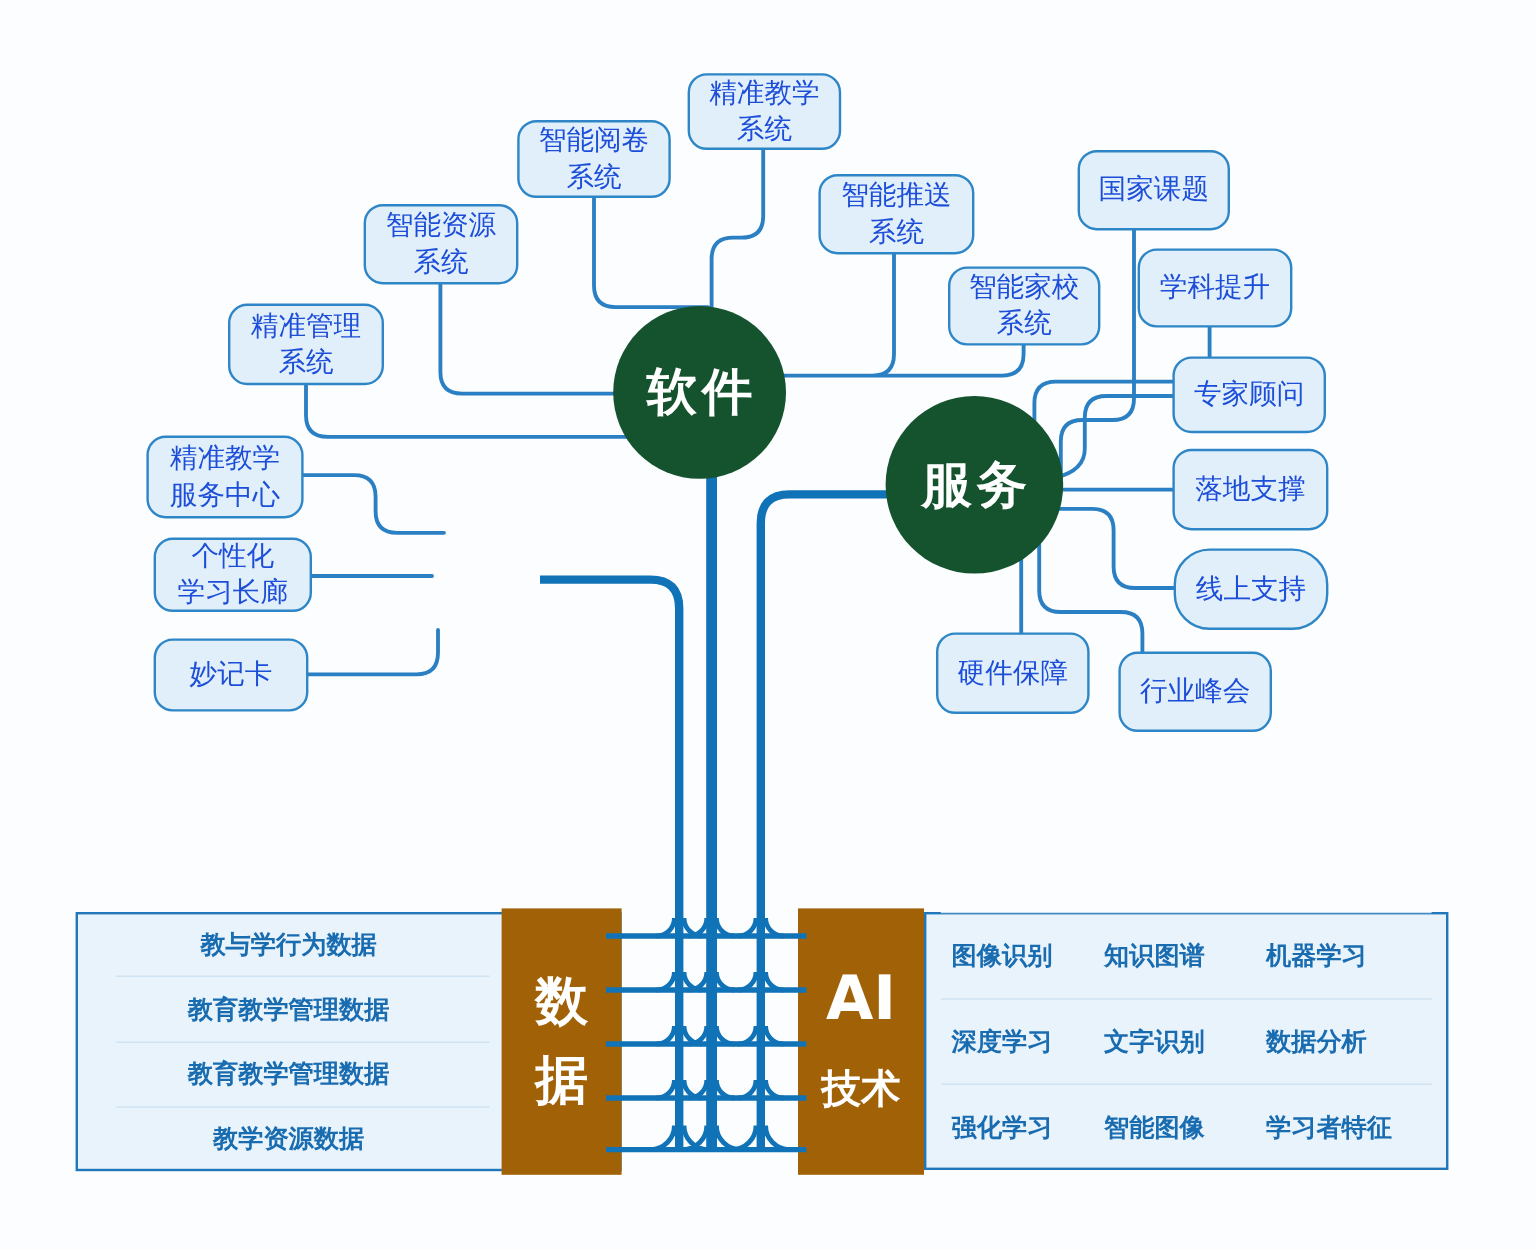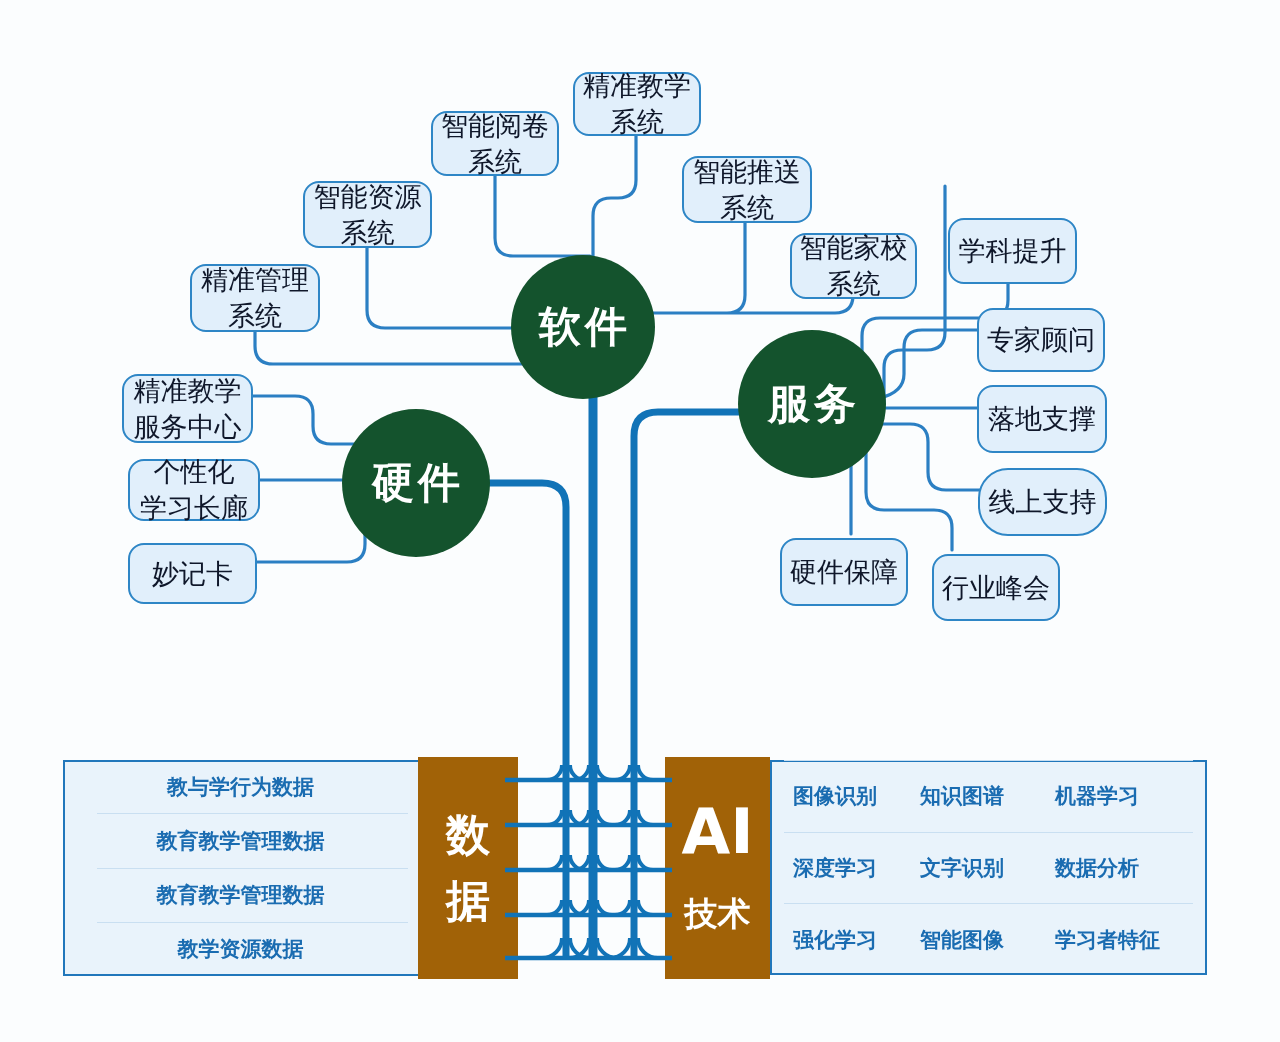--- a/index.html
+++ b/index.html
@@ -8,23 +8,23 @@
     background:#fbfdfe;
     font-family:"DejaVu Sans","Liberation Sans",sans-serif;
   }
   #stage{position:absolute;inset:0;}
   svg.wires{position:absolute;left:0;top:0;z-index:1;pointer-events:none;}
 
   
   .leaf{
     position:absolute;z-index:2;box-sizing:border-box;
     background:#e1effb;border:2.5px solid #2e86c6;border-radius:16px;
-    color:#0f172a;font-size:27px;line-height:1.32;
+    color:#1d4ed8;font-size:23px;line-height:1.32;
     display:flex;align-items:center;justify-content:center;
-    text-align:center;white-space:pre-line;margin-top:11px;
+    text-align:center;white-space:pre-line;
   }
 
   
   .circle{
     position:absolute;z-index:3;border-radius:50%;
     background:#14532d;color:#ffffff;
     display:flex;align-items:center;justify-content:center;
     font-size:42px;font-weight:bold;letter-spacing:4px;padding-left:4px;
     box-sizing:border-box;
   }
@@ -32,21 +32,21 @@
   
   .panel{
     position:absolute;z-index:0;box-sizing:border-box;
     background:#e9f3fb;border:2.5px solid #2177bb;
   }
   .block{
     position:absolute;z-index:0;background:#a16207;color:#fff;
     display:flex;flex-direction:column;align-items:center;justify-content:center;
   }
   .stack{width:1.1em;text-align:center;font-size:44px;font-weight:bold;line-height:1.5;word-break:break-all;}
-  .ai-top{font-size:63px;font-weight:bold;line-height:1.05;}
+  .ai-top{font-size:51px;font-weight:bold;line-height:1.05;}
   .ai-bottom{font-size:33px;font-weight:bold;margin-top:26px;}
 
   .data-rows{
     position:absolute;left:63px;top:760px;width:355px;height:216px;z-index:0;
     display:flex;flex-direction:column;
   }
   .drow{flex:1;display:flex;align-items:center;justify-content:center;
     color:#1a6cb1;font-weight:bold;font-size:21px;}
   .dsep{height:0;border-top:1.5px solid #c9dff1;margin:0 10px 0 34px;}
 
@@ -153,30 +153,30 @@
 系统</div>
   <div class="leaf" style="left:303px;top:170px;width:129px;height:67px;">智能资源
 系统</div>
   <div class="leaf" style="left:190px;top:253px;width:130px;height:68px;">精准管理
 系统</div>
   <div class="leaf" style="left:682px;top:145px;width:130px;height:67px;">智能推送
 系统</div>
   <div class="leaf" style="left:790px;top:222px;width:127px;height:66px;">智能家校
 系统</div>
 
+  <div class="leaf" style="left:898px;top:125px;width:127px;height:67px;">国家课题</div>
   <div class="leaf" style="left:948px;top:207px;width:129px;height:66px;">学科提升</div>
   <div class="leaf" style="left:977px;top:297px;width:128px;height:64px;">专家顾问</div>
   <div class="leaf" style="left:977px;top:374px;width:130px;height:68px;">落地支撑</div>
   <div class="leaf" style="left:978px;top:457px;width:129px;height:68px;border-radius:30px;">线上支持</div>
   <div class="leaf" style="left:932px;top:543px;width:128px;height:67px;">行业峰会</div>
   <div class="leaf" style="left:780px;top:527px;width:128px;height:68px;">硬件保障</div>
 
   <div class="leaf" style="left:122px;top:363px;width:131px;height:69px;">精准教学
 服务中心</div>
   <div class="leaf" style="left:128px;top:448px;width:132px;height:62px;">个性化
 学习长廊</div>
   <div class="leaf" style="left:128px;top:532px;width:129px;height:61px;">妙记卡</div>
 
   <div class="circle" style="left:511px;top:255px;width:144px;height:144px;">软件</div>
   <div class="circle" style="left:738px;top:330px;width:148px;height:148px;">服务</div>
-  <div class="circle" style="left:342px;top:409px;width:148px;height:148px;">硬件</div>
 
 </div>
 
 </body></html>

